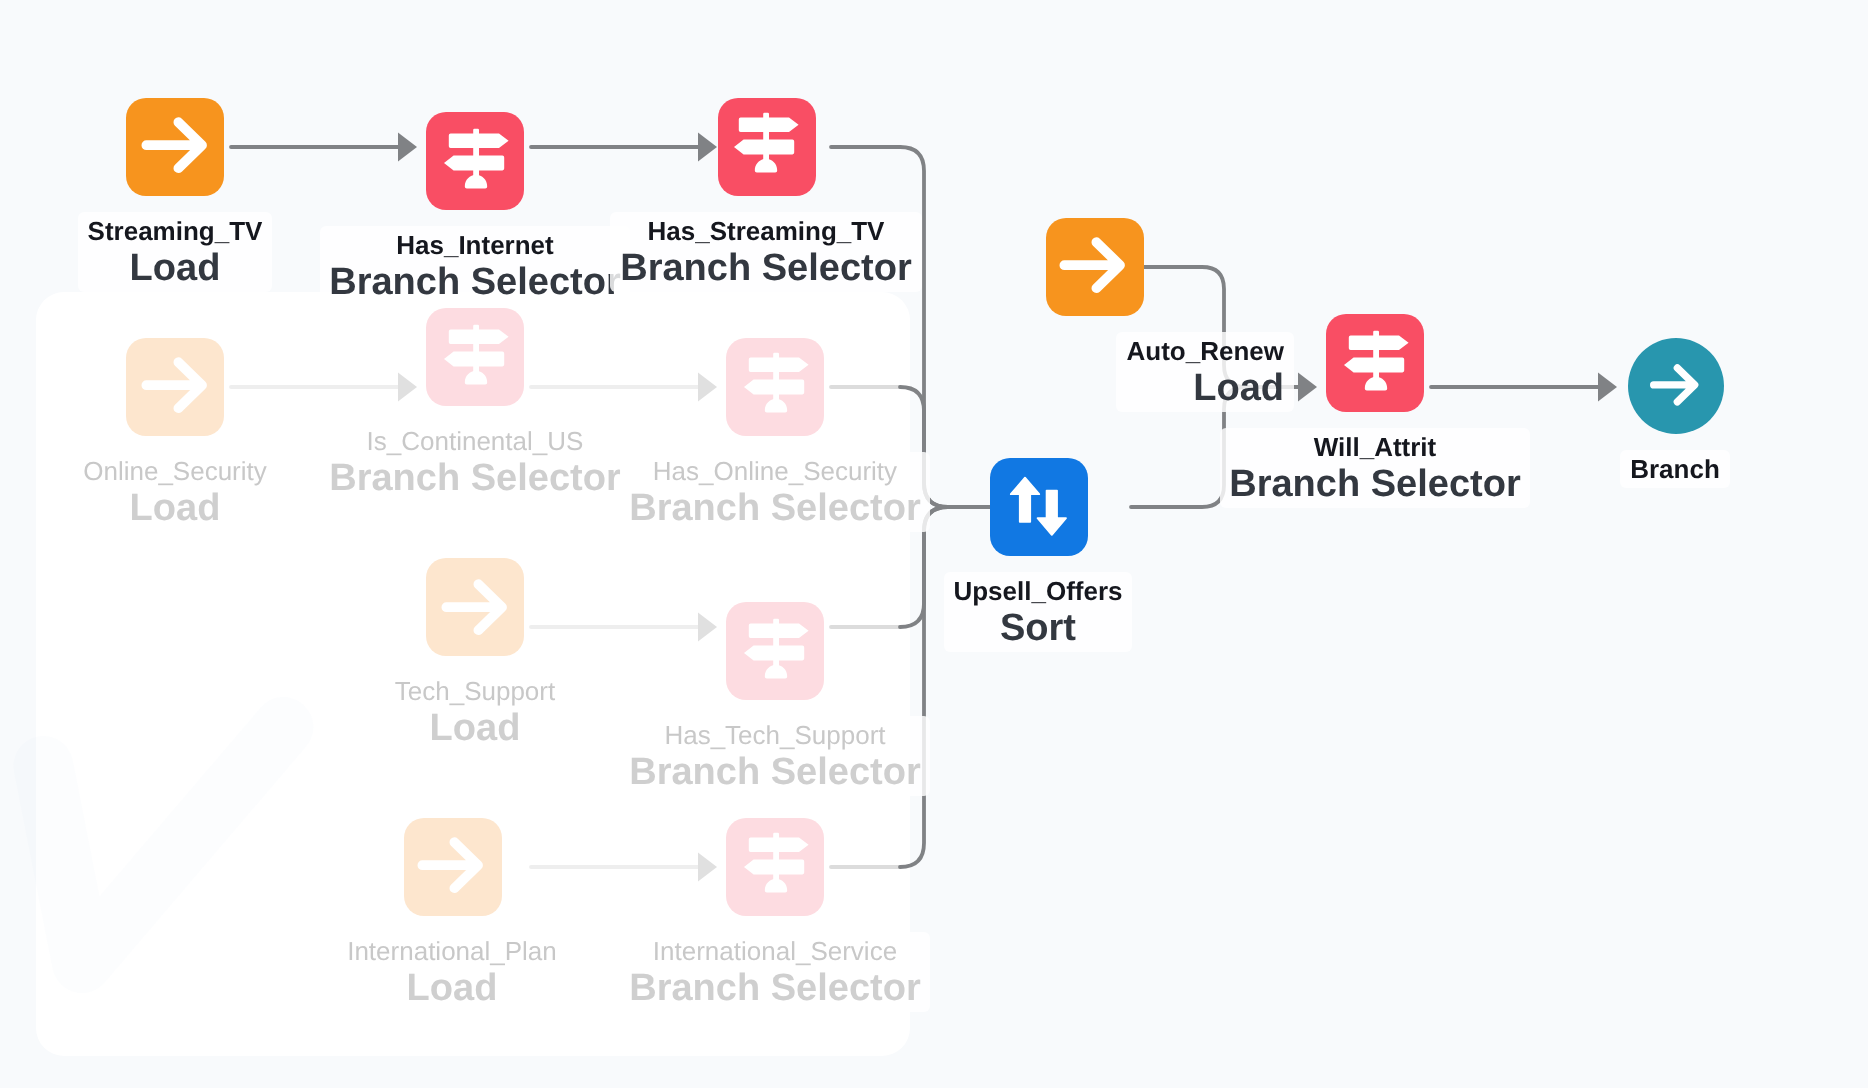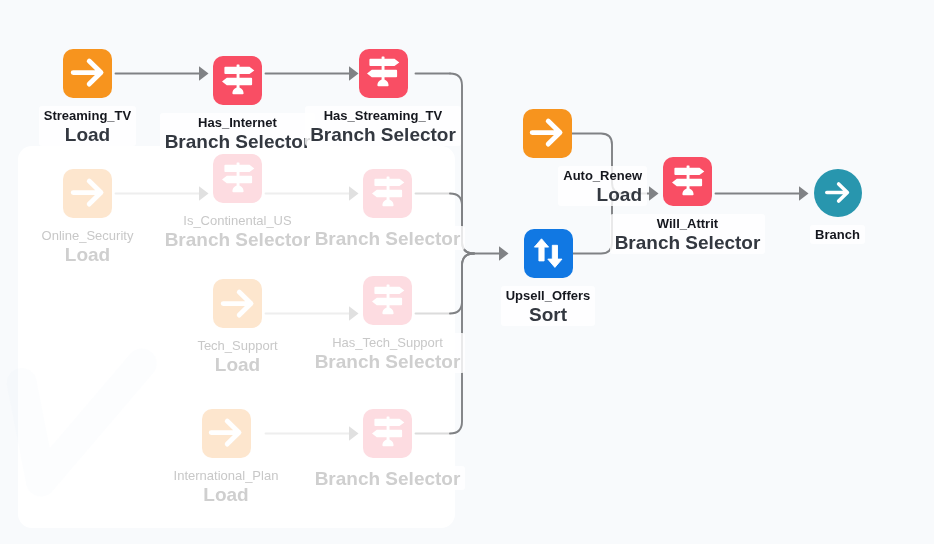--- a/index.html
+++ b/index.html
@@ -105,27 +105,27 @@
         </div><div class="lbl"><div class="nmrow"><span class="nm">Is_Continental_US</span></div><div class="tyrow"><span class="ty">Branch Selector</span></div></div></div>
       <div class="node dim" style="left: 387.5px; top: 168.7px; width: 200px;"><div class="chip" style="width:49px;height:49px;background:#fddce1">
           <svg viewBox="0 0 48 48" width="48" height="48">
             <g fill="#ffffff">
               <rect x="22.6" y="7.4" width="2.9" height="24" rx="0.6"></rect>
               <path d="M11.3 9.8h24.2l4.8 3.6-4.8 3.6H11.3a0.9 0.9 0 0 1-0.9-0.9v-5.4a0.9 0.9 0 0 1 0.9-0.9z"></path>
               <path d="M37.2 20.8H12.8l-4.8 3.7 4.8 3.7h24.4a0.9 0.9 0 0 0 0.9-0.9v-5.6a0.9 0.9 0 0 0-0.9-0.9z"></path>
               <path d="M24 30.4c3.1 0 5.6 2.6 5.6 5.8a1 1 0 0 1-1 1h-9.2a1 1 0 0 1-1-1c0-3.2 2.5-5.8 5.6-5.8z"></path>
             </g>
           </svg>
-        </div><div class="lbl"><div class="tyrow"><span class="ty">Branch Selector</span></div></div></div>
+        </div><div class="lbl"><div class="nmrow"><span class="nm">Has_Online_Security</span></div><div class="tyrow"><span class="ty">Branch Selector</span></div></div></div>
       <div class="node dim" style="left: 237.5px; top: 279px; width: 200px;"><div class="chip" style="width:49px;height:49px;background:#fde6ce">
           <svg viewBox="0 0 48 48" width="48" height="48">
             <path d="M9.2 23.6h27.3M25.2 12.1 37 23.6 25.2 35.1" fill="none" stroke="#ffffff" stroke-width="4.9" stroke-linecap="round" stroke-linejoin="round"></path>
           </svg>
         </div><div class="lbl"><div class="nmrow"><span class="nm">Tech_Support</span></div><div class="tyrow"><span class="ty">Load</span></div></div></div>
-      <div class="node dim" style="left: 387.5px; top: 276px; width: 200px;"><div class="chip" style="width:49px;height:49px;background:#fddce1">
+      <div class="node dim" style="left: 387.5px; top: 301px; width: 200px;"><div class="chip" style="width:49px;height:49px;background:#fddce1">
           <svg viewBox="0 0 48 48" width="48" height="48">
             <g fill="#ffffff">
               <rect x="22.6" y="7.4" width="2.9" height="24" rx="0.6"></rect>
               <path d="M11.3 9.8h24.2l4.8 3.6-4.8 3.6H11.3a0.9 0.9 0 0 1-0.9-0.9v-5.4a0.9 0.9 0 0 1 0.9-0.9z"></path>
               <path d="M37.2 20.8H12.8l-4.8 3.7 4.8 3.7h24.4a0.9 0.9 0 0 0 0.9-0.9v-5.6a0.9 0.9 0 0 0-0.9-0.9z"></path>
               <path d="M24 30.4c3.1 0 5.6 2.6 5.6 5.8a1 1 0 0 1-1 1h-9.2a1 1 0 0 1-1-1c0-3.2 2.5-5.8 5.6-5.8z"></path>
             </g>
           </svg>
         </div><div class="lbl"><div class="nmrow"><span class="nm">Has_Tech_Support</span></div><div class="tyrow"><span class="ty">Branch Selector</span></div></div></div>
       <div class="node dim" style="left: 226px; top: 408.7px; width: 200px;"><div class="chip" style="width:49px;height:49px;background:#fde6ce">
@@ -135,27 +135,27 @@
         </div><div class="lbl"><div class="nmrow"><span class="nm">International_Plan</span></div><div class="tyrow"><span class="ty">Load</span></div></div></div>
       <div class="node dim" style="left: 387.5px; top: 408.7px; width: 200px;"><div class="chip" style="width:49px;height:49px;background:#fddce1">
           <svg viewBox="0 0 48 48" width="48" height="48">
             <g fill="#ffffff">
               <rect x="22.6" y="7.4" width="2.9" height="24" rx="0.6"></rect>
               <path d="M11.3 9.8h24.2l4.8 3.6-4.8 3.6H11.3a0.9 0.9 0 0 1-0.9-0.9v-5.4a0.9 0.9 0 0 1 0.9-0.9z"></path>
               <path d="M37.2 20.8H12.8l-4.8 3.7 4.8 3.7h24.4a0.9 0.9 0 0 0 0.9-0.9v-5.6a0.9 0.9 0 0 0-0.9-0.9z"></path>
               <path d="M24 30.4c3.1 0 5.6 2.6 5.6 5.8a1 1 0 0 1-1 1h-9.2a1 1 0 0 1-1-1c0-3.2 2.5-5.8 5.6-5.8z"></path>
             </g>
           </svg>
-        </div><div class="lbl"><div class="tyrow"><span class="ty">Branch Selector</span></div></div></div>
+        </div><div class="lbl"><div class="nmrow"><span class="nm">International_Service</span></div><div class="tyrow"><span class="ty">Branch Selector</span></div></div></div>
       <div class="node" style="left: 547px; top: 108.7px; width: 200px; text-align: right;"><div class="chip" style="width:49px;height:49px;background:#f7941e">
           <svg viewBox="0 0 48 48" width="48" height="48">
             <path d="M9.2 23.6h27.3M25.2 12.1 37 23.6 25.2 35.1" fill="none" stroke="#ffffff" stroke-width="4.9" stroke-linecap="round" stroke-linejoin="round"></path>
           </svg>
         </div><div class="lbl"><div class="nmrow"><span class="nm">Auto_Renew</span></div><div class="tyrow"><span class="ty">Load</span></div></div></div>
-      <div class="node" style="left: 548px; top: 228.7px; width: 200px;"><div class="chip" style="width:49px;height:49px;background:#1178e3">
+      <div class="node" style="left: 519px; top: 228.7px; width: 200px;"><div class="chip" style="width:49px;height:49px;background:#1178e3">
           <svg viewBox="0 0 48 48" width="48" height="48">
             <g fill="#ffffff" stroke="#ffffff" stroke-width="0.9" stroke-linejoin="round">
               <path d="M17.5 9.8 24.6 18.1 20.1 18.1 20.1 31.9 14.9 31.9 14.9 18.1 10.4 18.1 Z"></path>
               <path d="M30.9 38.4 23.8 30.1 28.3 30.1 28.3 16.3 33.5 16.3 33.5 30.1 38 30.1 Z"></path>
             </g>
           </svg>
         </div><div class="lbl"><div class="nmrow"><span class="nm">Upsell_Offers</span></div><div class="tyrow"><span class="ty">Sort</span></div></div></div>
       <div class="node" style="left: 687.5px; top: 157px; width: 200px;"><div class="chip" style="width:49px;height:49px;background:#f94e64">
           <svg viewBox="0 0 48 48" width="48" height="48">
             <g fill="#ffffff">

